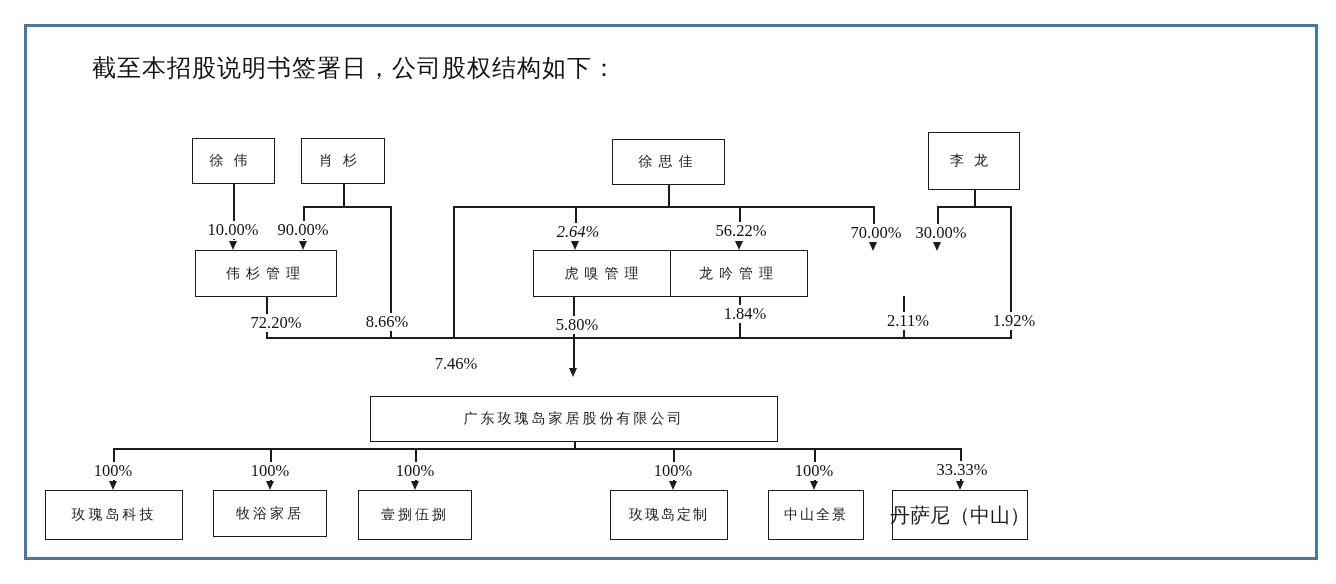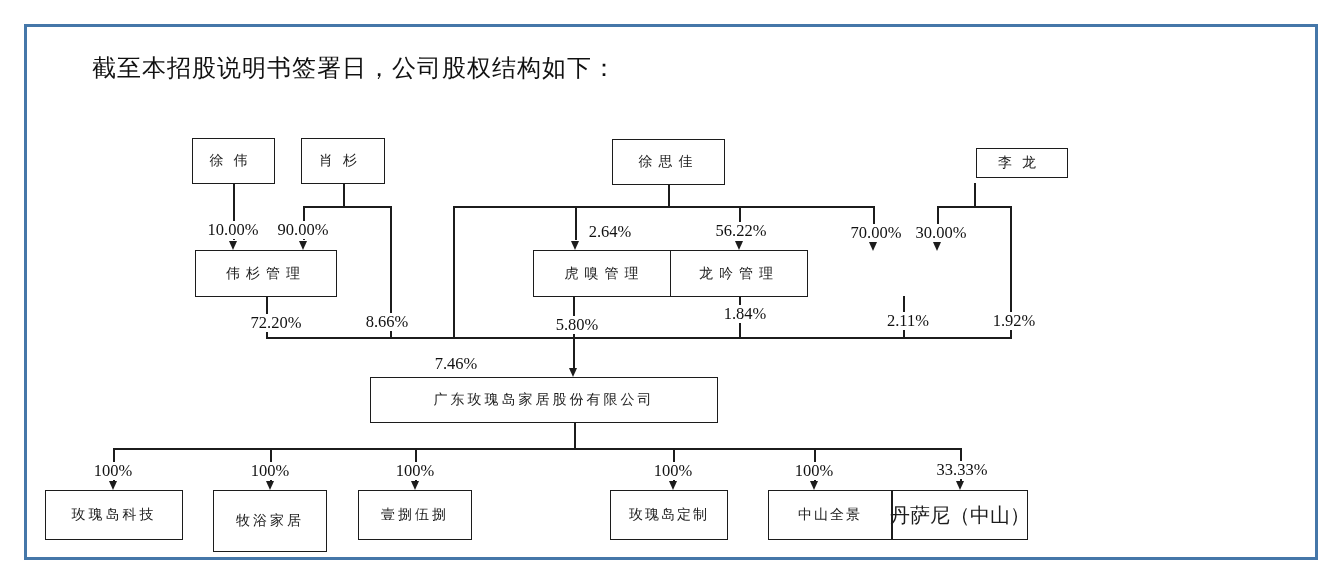--- a/index.html
+++ b/index.html
@@ -36,33 +36,33 @@
 <body>
 
 <div id="stage">
   <div id="frame"></div>
 
   <div class="title">截至本招股说明书签署日，公司股权结构如下：</div>
 
   <div class="box" style="left:192px; top:138px; width:83px;  height:46px; letter-spacing:10px;">徐伟</div>
   <div class="box" style="left:301px; top:138px; width:84px;  height:46px; letter-spacing:10px;">肖杉</div>
   <div class="box" style="left:612px; top:139px; width:113px; height:46px; letter-spacing:6px;">徐思佳</div>
-  <div class="box" style="left:928px; top:148px; width:92px;  height:30px; letter-spacing:10px;margin-left:48px;">李龙</div>
+  <div class="box" style="left:928px; top:132px; width:92px;  height:58px; letter-spacing:10px;">李龙</div>
 
   <div class="box" style="left:195px; top:250px; width:142px; height:47px; letter-spacing:6px;">伟杉管理</div>
   <div class="box" style="left:502px; top:250px; width:143px; height:47px; letter-spacing:6px;margin-left:31px;">虎嗅管理</div>
   <div class="box" style="left:670px; top:250px; width:138px; height:47px; letter-spacing:6px;">龙吟管理</div>
 
-  <div class="box" style="left:370px; top:377px; width:348px; height:46px; letter-spacing:3px;">广东玫瑰岛家居股份有限公司</div>
+  <div class="box" style="left:370px; top:396px; width:408px; height:46px; letter-spacing:3px;">广东玫瑰岛家居股份有限公司</div>
 
   <div class="box" style="left:45px;  top:490px; width:138px; height:50px; letter-spacing:3px;">玫瑰岛科技</div>
-  <div class="box" style="left:213px; top:490px; width:114px; height:62px; letter-spacing:3px;">牧浴家居</div>
+  <div class="box" style="left:213px; top:490px; width:114px; height:47px; letter-spacing:3px;">牧浴家居</div>
   <div class="box" style="left:358px; top:490px; width:114px; height:50px; letter-spacing:3px;">壹捌伍捌</div>
   <div class="box" style="left:610px; top:490px; width:118px; height:50px; letter-spacing:2px;">玫瑰岛定制</div>
-  <div class="box" style="left:768px; top:490px; width:124px; height:50px; letter-spacing:2px;">中山全景</div>
+  <div class="box" style="left:768px; top:490px; width:96px; height:50px; letter-spacing:2px;">中山全景</div>
   <div class="box" style="left:892px; top:490px; width:136px; height:50px; font-size:20px; letter-spacing:0;">丹萨尼（中山）</div>
 
   <div class="vline" style="left:233px; top:184px; height:56px;"></div>
 
   <div class="vline" style="left:343px; top:184px; height:22px;"></div>
   <div class="hline" style="left:303px; top:206px; width:88px;"></div>
   <div class="vline" style="left:303px; top:206px; height:34px;"></div>
   <div class="vline" style="left:390px; top:206px; height:131px;"></div>
 
   <div class="vline" style="left:668px; top:185px; height:21px;"></div>
@@ -103,21 +103,21 @@
   <div class="arrow" style="left:568.5px; top:368px;"></div>
   <div class="arrow" style="left:108.5px; top:481px;"></div>
   <div class="arrow" style="left:265.5px; top:481px;"></div>
   <div class="arrow" style="left:410.5px; top:481px;"></div>
   <div class="arrow" style="left:668.5px; top:481px;"></div>
   <div class="arrow" style="left:809.5px; top:481px;"></div>
   <div class="arrow" style="left:955.5px; top:481px;"></div>
 
   <div class="pct" style="left:233px;  top:221px;">10.00%</div>
   <div class="pct" style="left:303px;  top:221px;text-align:right;">90.00%</div>
-  <div class="pct" style="left:610px;  top:223px;">2.64%</div>
+  <div class="pct" style="left:578px;  top:223px;font-style:italic;">2.64%</div>
   <div class="pct" style="left:741px;  top:222px;">56.22%</div>
   <div class="pct" style="left:876px;  top:224px;">70.00%</div>
   <div class="pct" style="left:941px;  top:224px;">30.00%</div>
   <div class="pct" style="left:276px;  top:314px;">72.20%</div>
   <div class="pct" style="left:387px;  top:313px;">8.66%</div>
   <div class="pct" style="left:456px;  top:313px;margin-top:42px;">7.46%</div>
   <div class="pct" style="left:577px;  top:316px;">5.80%</div>
   <div class="pct" style="left:745px;  top:305px;">1.84%</div>
   <div class="pct" style="left:908px;  top:312px;">2.11%</div>
   <div class="pct" style="left:1014px; top:312px;">1.92%</div>

